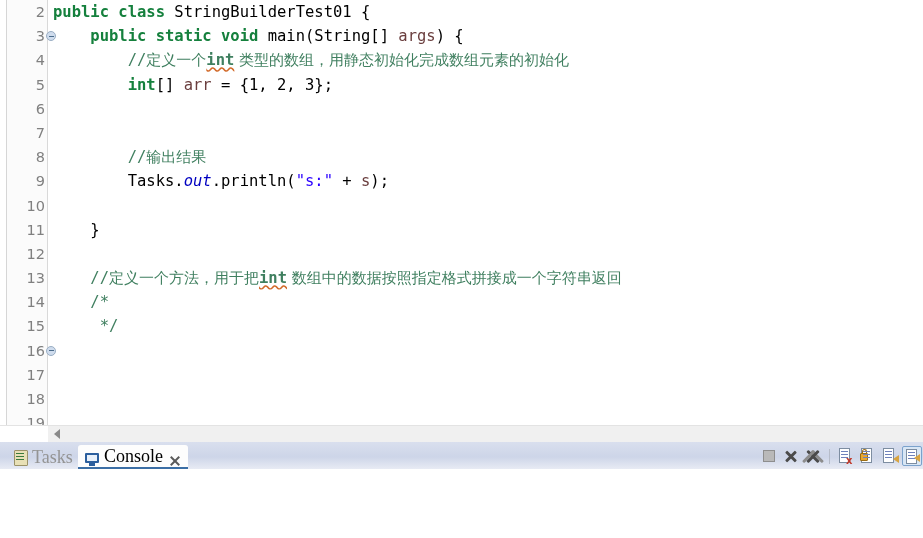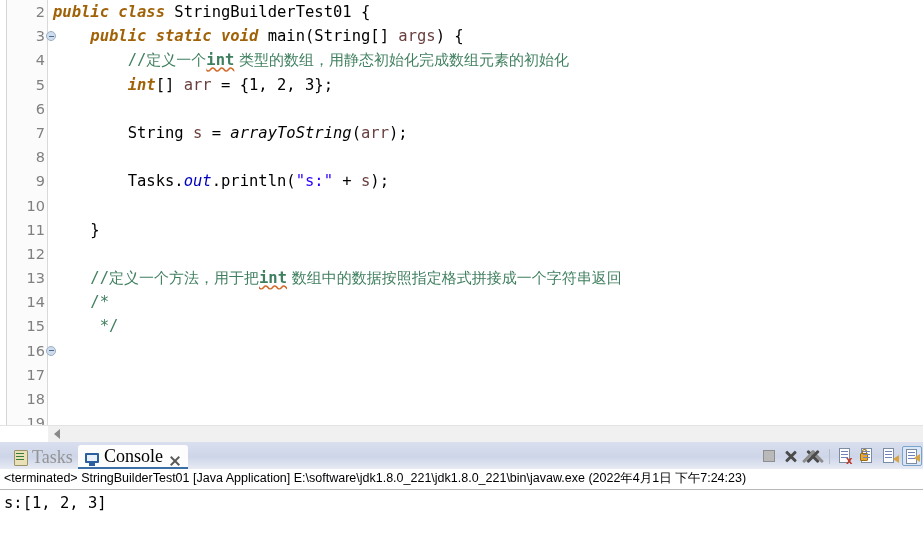--- a/index.html
+++ b/index.html
@@ -76,21 +76,21 @@
   }
   .code-row {
     height: 24.2px;
     line-height: 24.2px;
     white-space: pre;
     font-family: "DejaVu Sans Mono", monospace;
     font-size: 15.5px;
     color: #000000;
     padding-left: 3px;
   }
-  .kw       { color: #a16207; font-weight: bold; font-style: italic; }
+  .kw       { color: #15803d; font-weight: bold; }
   .cmt      { color: #3f7f5f; }
   .cmt-cjk  { color: #3f7f5f; font-family: "DejaVu Sans", sans-serif; font-size: 15px; }
   .str      { color: #2a00ff; }
   .local    { color: #6a3e3e; }
   .statfld  { color: #0000c0; font-style: italic; }
   .statmeth { color: #000000; font-style: italic; }
   .plain    { color: #000000; }
   .spell {
     text-decoration: underline wavy #d26a2a;
     text-decoration-skip-ink: none;
@@ -351,24 +351,24 @@
 
     <div class="code-row"><span class="plain">    </span><span class="kw">public</span><span class="plain"> </span><span class="kw">static</span><span class="plain"> </span><span class="kw">void</span><span class="plain"> </span><span class="plain">main</span><span class="plain">(</span><span class="plain">String</span><span class="plain">[] </span><span class="local">args</span><span class="plain">) </span><span class="plain">{</span></div>
 
     <div class="code-row"><span class="plain">        </span><span class="cmt">//</span><span class="cmt-cjk">定义一个</span><span class="cmt-code spell">int</span><span class="cmt-cjk"> </span><span class="cmt-cjk">类型的数组，用静态初始化完成数组元素的初始化</span></div>
 
     <div class="code-row"><span class="plain">        </span><span class="kw">int</span><span class="plain">[] </span><span class="local">arr</span><span class="plain"> = </span><span class="plain">{1, 2, 3}</span><span class="plain">;</span></div>
 
     <div class="code-row">&nbsp;</div>
 
 
-    <div class="code-row"><span class="plain">        </span><span class="plain">String</span><span class="plain"> </span><span class="local">s</span><span class="plain"> = </span><span class="statmeth">arrayToString</span><span class="plain">(</span><span class="local">arr</span><span class="plain">);</span></div>
 
     <div class="code-row">&nbsp;</div>
 
+    <div class="code-row"><span class="plain">        </span><span class="cmt">//</span><span class="cmt-cjk">输出结果</span></div>
 
     <div class="code-row"><span class="plain">        </span><span class="plain">Tasks</span><span class="plain">.</span><span class="statfld">out</span><span class="plain">.</span><span class="plain">println</span><span class="plain">(</span><span class="str">"s:"</span><span class="plain"> + </span><span class="local">s</span><span class="plain">);</span></div>
 
     <div class="code-row">&nbsp;</div>
 
     <div class="code-row"><span class="plain">    </span><span class="plain">}</span></div>
 
     <div class="code-row">&nbsp;</div>
 
     <div class="code-row"><span class="plain">    </span><span class="cmt">//</span><span class="cmt-cjk">定义一个方法，用于把</span><span class="cmt-code spell">int</span><span class="cmt-cjk"> </span><span class="cmt-cjk">数组中的数据按照指定格式拼接成一个字符串返回</span></div>
@@ -416,18 +416,13 @@
         </span>
       <span class="tb-btn ico-page ico-pin">
           <span class="arrow"></span>
         </span>
       <span class="tb-btn ico-page ico-sel pressed">
           <span class="arrow"></span>
         </span>
     </div>
   </div>
 
-  <div id="console-body">
-    <div id="console-header-line">&lt;terminated&gt; StringBuilderTest01 [Java Application] E:\software\jdk1.8.0_221\jdk1.8.0_221\bin\javaw.exe (2022年4月1日 下午7:24:23)</div>
-    <div id="console-header-rule"></div>
-    <div id="console-output">s:[1, 2, 3]</div>
-  </div>
 </div>
 
 </body></html>

